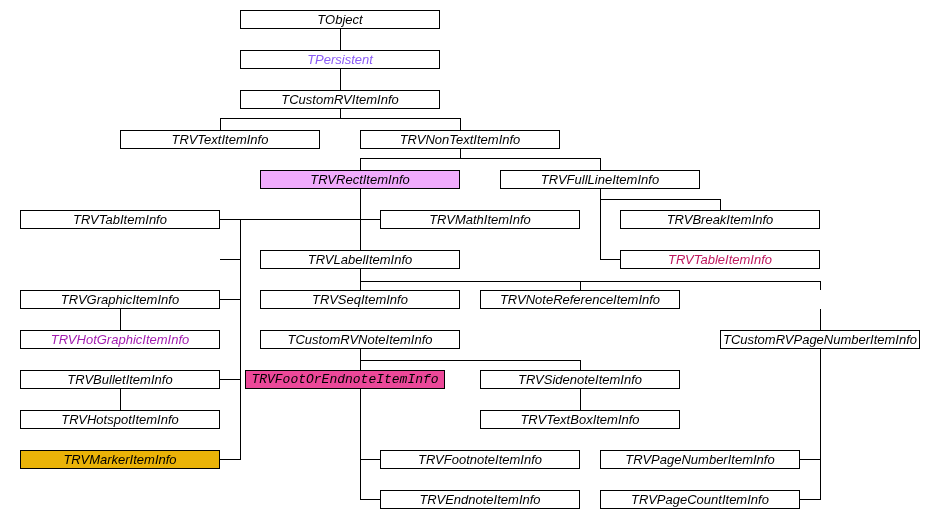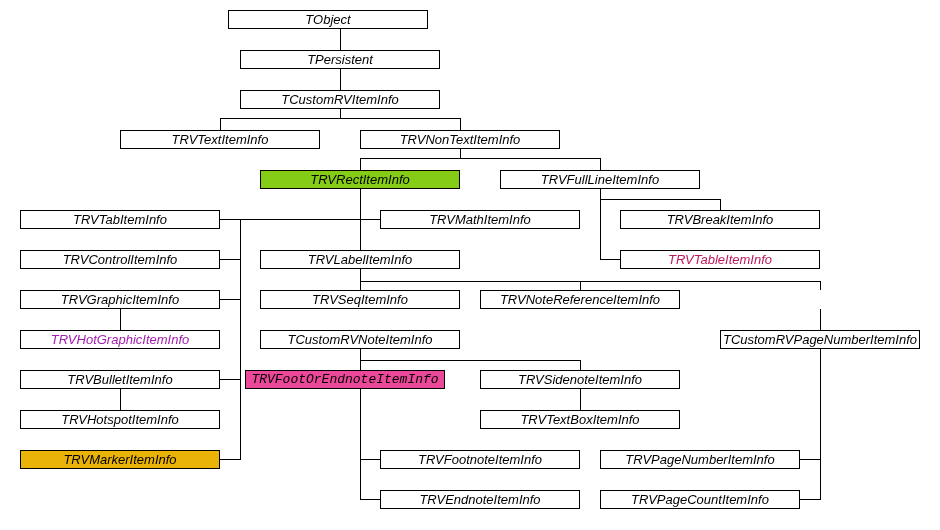--- a/index.html
+++ b/index.html
@@ -68,31 +68,30 @@
     <div class="line" style="left: 360px; top: 360px; width: 221px; height: 1px; background: rgb(0, 0, 0);"></div>
     <div class="line" style="left: 360px; top: 360px; width: 1px; height: 10px; background: rgb(0, 0, 0);"></div>
     <div class="line" style="left: 580px; top: 360px; width: 1px; height: 10px; background: rgb(0, 0, 0);"></div>
     <div class="line" style="left: 580px; top: 389px; width: 1px; height: 21px; background: rgb(0, 0, 0);"></div>
     <div class="line" style="left: 360px; top: 389px; width: 1px; height: 111px; background: rgb(0, 0, 0);"></div>
     <div class="line" style="left: 360px; top: 459px; width: 21px; height: 1px; background: rgb(0, 0, 0);"></div>
     <div class="line" style="left: 360px; top: 499px; width: 21px; height: 1px; background: rgb(0, 0, 0);"></div>
     <div class="line" style="left: 820px; top: 349px; width: 1px; height: 151px; background: rgb(0, 0, 0);"></div>
     <div class="line" style="left: 800px; top: 459px; width: 21px; height: 1px; background: rgb(0, 0, 0);"></div>
     <div class="line" style="left: 800px; top: 499px; width: 21px; height: 1px; background: rgb(0, 0, 0);"></div>
-    <div class="node" style="left: 228px; top: 10px; background: rgb(255, 255, 255); border-color: rgb(0, 0, 0); color: rgb(0, 0, 0);">TObject</div>
-    <div class="node" style="left: 240px; top: 50px; background: rgb(255, 255, 255); border-color: rgb(0, 0, 0); color: #000000;">TPersistent</div>
+    <div class="node" style="left: 240px; top: 10px; background: rgb(255, 255, 255); border-color: rgb(0, 0, 0); color: rgb(0, 0, 0);">TObject</div>
+    <div class="node" style="left: 240px; top: 50px; background: rgb(255, 255, 255); border-color: rgb(0, 0, 0); color: #8b5cf6;">TPersistent</div>
     <div class="node" style="left: 240px; top: 90px; background: rgb(255, 255, 255); border-color: rgb(0, 0, 0); color: rgb(0, 0, 0);">TCustomRVItemInfo</div>
     <div class="node" style="left: 120px; top: 130px; background: rgb(255, 255, 255); border-color: rgb(0, 0, 0); color: rgb(0, 0, 0);">TRVTextItemInfo</div>
     <div class="node" style="left: 360px; top: 130px; background: rgb(255, 255, 255); border-color: rgb(0, 0, 0); color: rgb(0, 0, 0);">TRVNonTextItemInfo</div>
-    <div class="node" style="left: 260px; top: 170px; background: #84cc16; border-color: rgb(0, 0, 0); color: rgb(0, 0, 0); text-align: center;">TRVRectItemInfo</div>
+    <div class="node" style="left: 260px; top: 170px; background: #f0abfc; border-color: rgb(0, 0, 0); color: rgb(0, 0, 0); text-align: center;">TRVRectItemInfo</div>
     <div class="node" style="left: 500px; top: 170px; background: rgb(255, 255, 255); border-color: rgb(0, 0, 0); color: rgb(0, 0, 0);">TRVFullLineItemInfo</div>
     <div class="node" style="left: 20px; top: 210px; background: rgb(255, 255, 255); border-color: rgb(0, 0, 0); color: rgb(0, 0, 0);">TRVTabItemInfo</div>
     <div class="node" style="left: 380px; top: 210px; background: rgb(255, 255, 255); border-color: rgb(0, 0, 0); color: rgb(0, 0, 0);">TRVMathItemInfo</div>
     <div class="node" style="left: 620px; top: 210px; background: rgb(255, 255, 255); border-color: rgb(0, 0, 0); color: rgb(0, 0, 0);">TRVBreakItemInfo</div>
-    <div class="node" style="left: 20px; top: 250px; background: rgb(255, 255, 255); border-color: rgb(0, 0, 0); color: rgb(0, 0, 0);">TRVControlItemInfo</div>
     <div class="node" style="left: 260px; top: 250px; background: rgb(255, 255, 255); border-color: rgb(0, 0, 0); color: rgb(0, 0, 0);">TRVLabelItemInfo</div>
     <div class="node" style="left: 620px; top: 250px; background: rgb(255, 255, 255); border-color: rgb(0, 0, 0); color: #be185d;">TRVTableItemInfo</div>
     <div class="node" style="left: 20px; top: 290px; background: rgb(255, 255, 255); border-color: rgb(0, 0, 0); color: rgb(0, 0, 0);">TRVGraphicItemInfo</div>
     <div class="node" style="left: 260px; top: 290px; background: rgb(255, 255, 255); border-color: rgb(0, 0, 0); color: rgb(0, 0, 0);">TRVSeqItemInfo</div>
     <div class="node" style="left: 480px; top: 290px; background: rgb(255, 255, 255); border-color: rgb(0, 0, 0); color: rgb(0, 0, 0);">TRVNoteReferenceItemInfo</div>
     <div class="node" style="left: 20px; top: 330px; background: rgb(255, 255, 255); border-color: rgb(0, 0, 0); color: #a21caf;">TRVHotGraphicItemInfo</div>
     <div class="node" style="left: 260px; top: 330px; background: rgb(255, 255, 255); border-color: rgb(0, 0, 0); color: rgb(0, 0, 0);">TCustomRVNoteItemInfo</div>
     <div class="node" style="left: 720px; top: 330px; background: rgb(255, 255, 255); border-color: rgb(0, 0, 0); color: rgb(0, 0, 0);">TCustomRVPageNumberItemInfo</div>
     <div class="node" style="left: 20px; top: 370px; background: rgb(255, 255, 255); border-color: rgb(0, 0, 0); color: rgb(0, 0, 0);">TRVBulletItemInfo</div>
     <div class="node" style="left: 245px; top: 370px; background: #ec4899; border-color: rgb(0, 0, 0); color: rgb(0, 0, 0); font-family: Liberation Mono, monospace;">TRVFootOrEndnoteItemInfo</div>

